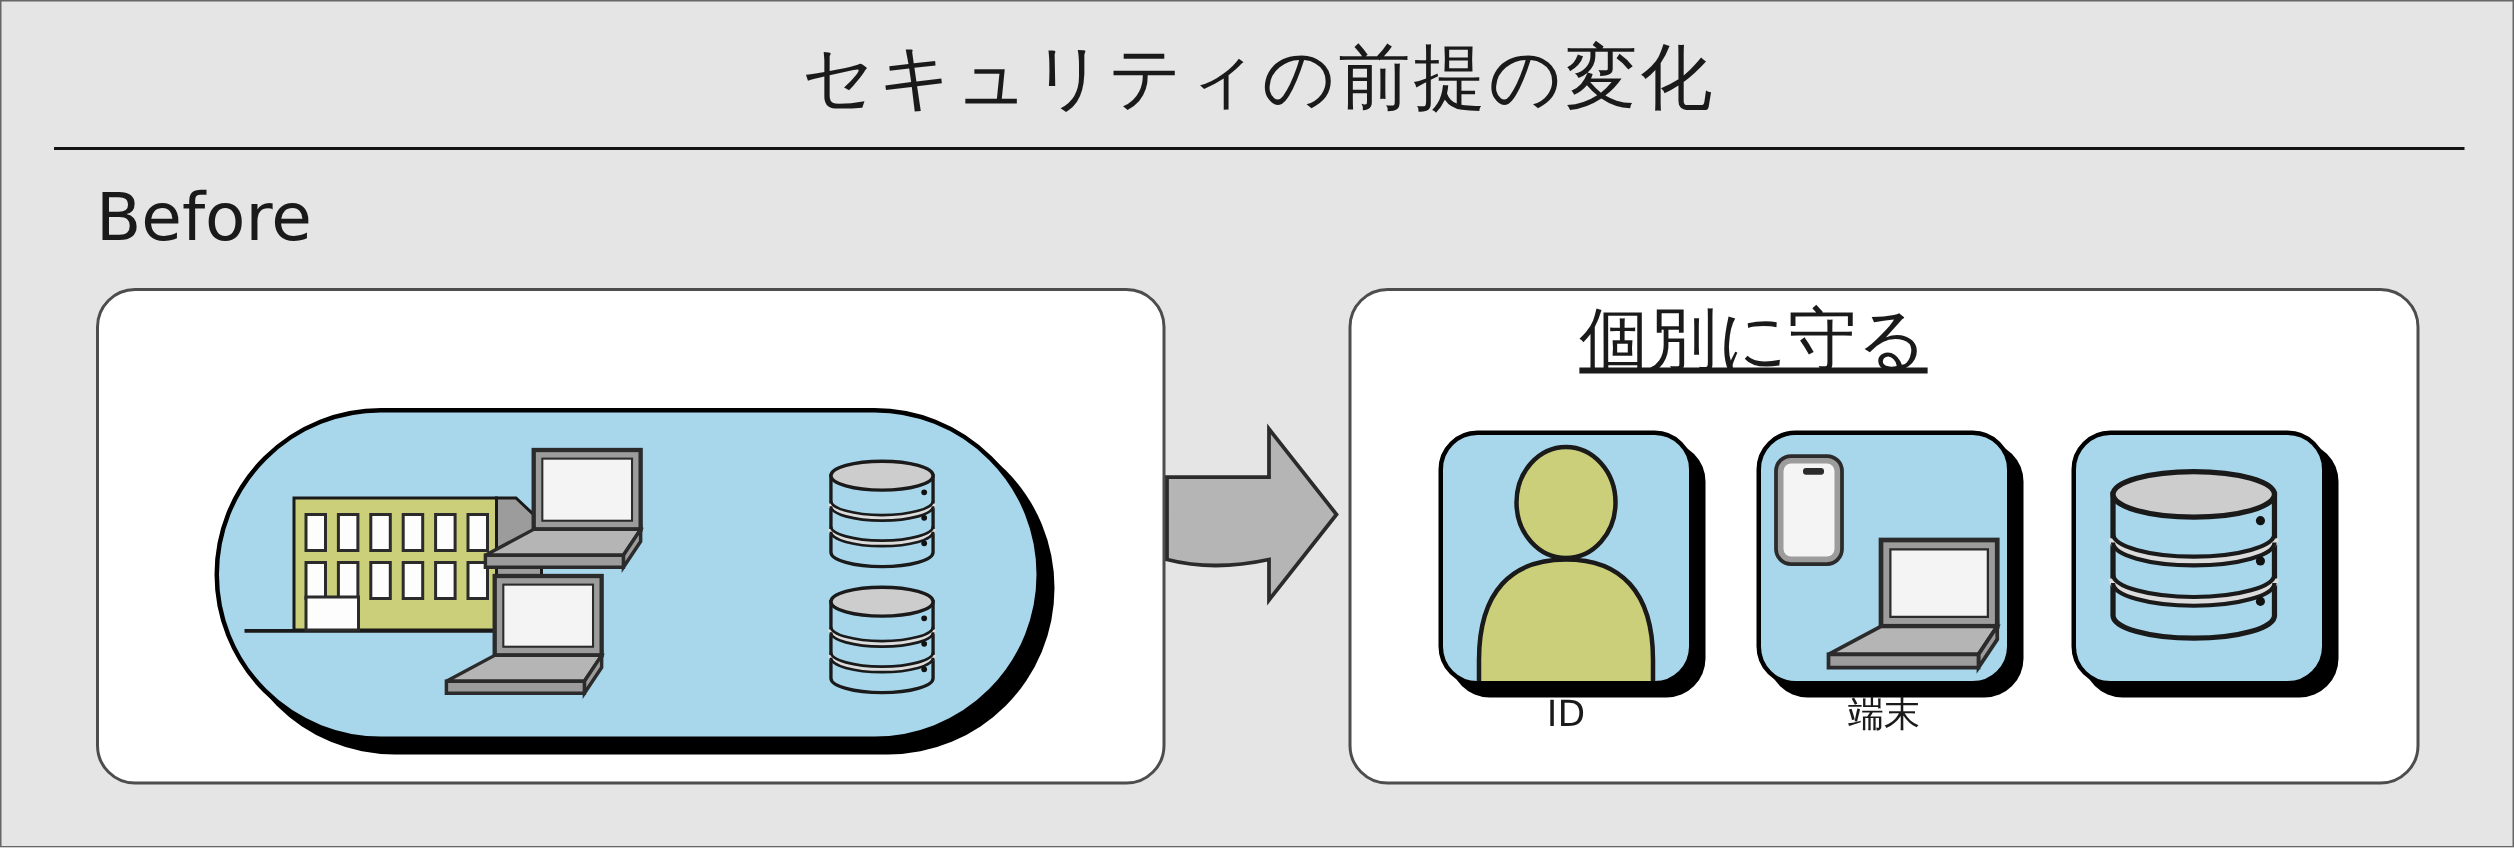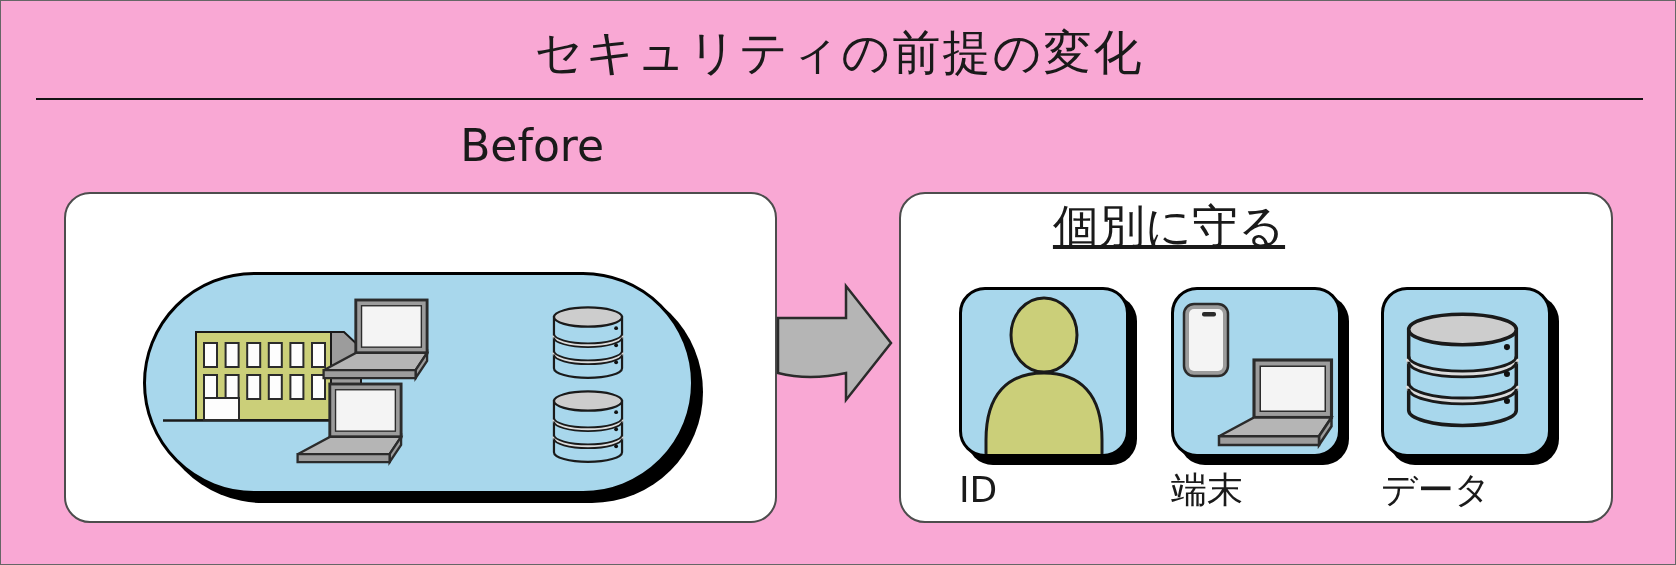--- a/index.html
+++ b/index.html
@@ -7,30 +7,30 @@
     --olive:#cbcf79;
     --arrow-gray:#b5b5b5;
     --cylinder-top-gray:#cdcdcd;
     --panel-border:#4d4d4d;
     --ink:#1a1a1a;
   }
   *{margin:0;padding:0;box-sizing:border-box;}
   html,body{background:#fff;}
   body{font-family:"DejaVu Sans","Liberation Sans",sans-serif;color:var(--ink);}
   .canvas{
-    position:relative;width:1676px;height:565px;background:#f9a8d4;
+    position:relative;width:1676px;height:565px;background:#e5e5e5;
     border:1px solid #666;overflow:hidden;
   }
   .abs{position:absolute;}
   .title{
     left:0;top:20px;width:1676px;height:62px;text-align:center;
     font-size:48px;line-height:62px;letter-spacing:2px;color:var(--ink);
   }
   .divider{left:35px;top:97px;width:1607px;height:2px;background:#141414;}
-  .col-heading{height:52px;text-align:right;font-size:44px;line-height:52px;color:var(--ink);}
+  .col-heading{height:52px;text-align:left;font-size:44px;line-height:52px;color:var(--ink);}
   #before-heading{left:63px;top:119px;width:540px;}
   #after-heading{left:898px;top:119px;width:510px;}
   .panel{
     top:191px;width:713px;height:331px;background:#fff;
     border:2px solid var(--panel-border);border-radius:26px;
   }
   #before-panel{left:63px;}
   #after-panel{left:898px;width:714px;}
   .panel-title{top:197px;height:56px;text-align:center;font-size:46px;line-height:56px;color:var(--ink);}
   #before-panel-title{left:63px;width:713px;}
@@ -45,21 +45,21 @@
   .tile{
     top:286px;width:170px;height:170px;
     background:var(--highlight-blue);
     border:3px solid #000;border-radius:26px;
     box-shadow:8px 8px 0 #000;overflow:hidden;
   }
   #tile-id{left:958px;}
   #tile-device{left:1170px;}
   #tile-data{left:1380px;}
   .tile svg{position:absolute;left:0;top:0;}
-  .tile-label{top:467px;width:170px;height:44px;text-align:left;font-size:36px;line-height:44px;color:var(--ink);}
+  .tile-label{top:453px;width:170px;height:44px;text-align:center;font-size:24px;line-height:44px;color:var(--ink);}
   #label-id{left:958px;}
   #label-device{left:1170px;}
   #label-data{left:1380px;}
   #arrow{left:770px;top:280px;width:128px;height:126px;}
 
   
   .f-blue{fill:var(--highlight-blue);}
   .f-olive{fill:var(--olive);}
   .f-gray{fill:var(--arrow-gray);}
   .f-topgray{fill:var(--cylinder-top-gray);}
@@ -199,15 +199,14 @@
         <ellipse cx="50" cy="15" rx="46" ry="13" class="f-topgray s-ink" stroke-width="3"></ellipse>
         <circle cx="88" cy="30" r="2.6" fill="#111"></circle>
         <circle cx="88" cy="53" r="2.6" fill="#111"></circle>
         <circle cx="88" cy="76" r="2.6" fill="#111"></circle>
       </g>
     </svg>
   </div>
 
   <div class="abs tile-label" id="label-id">ID</div>
   <div class="abs tile-label" id="label-device">端末</div>
-  <div class="abs tile-label" id="label-data">データ</div>
 
 </div>
 
 </body></html>

